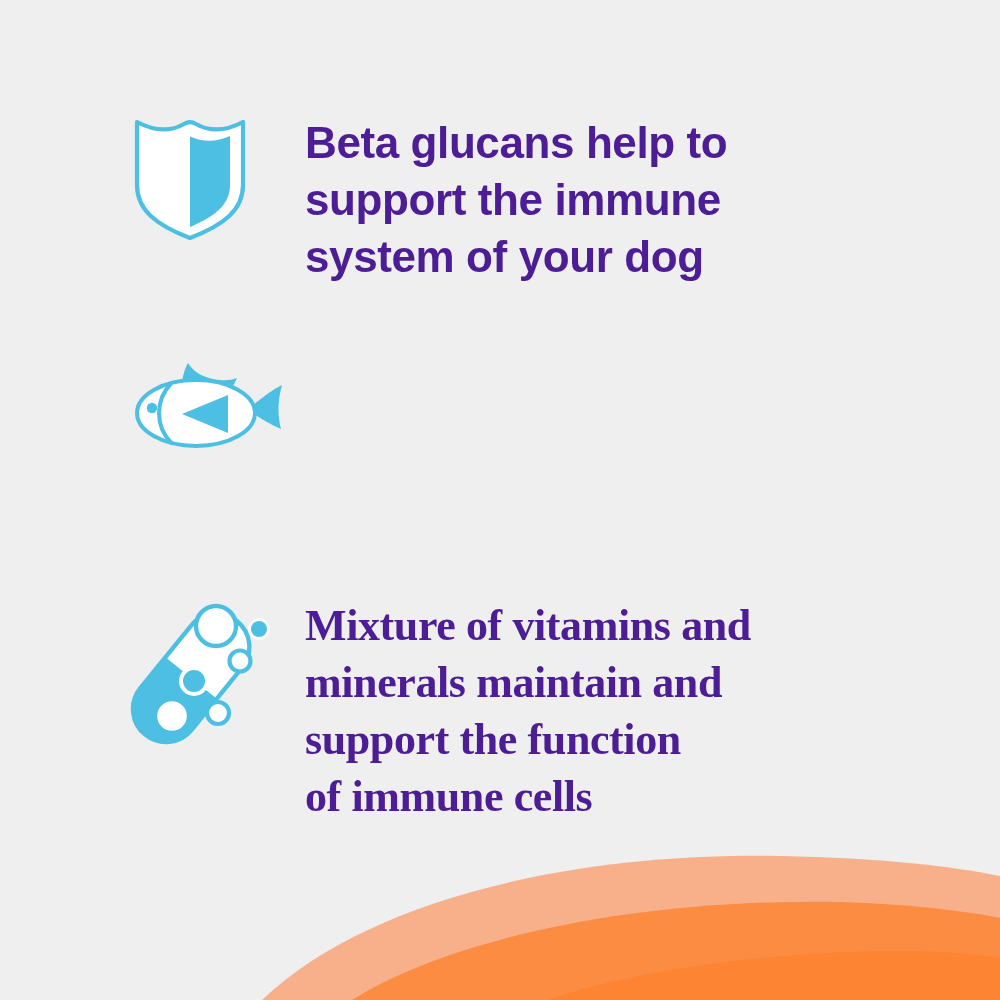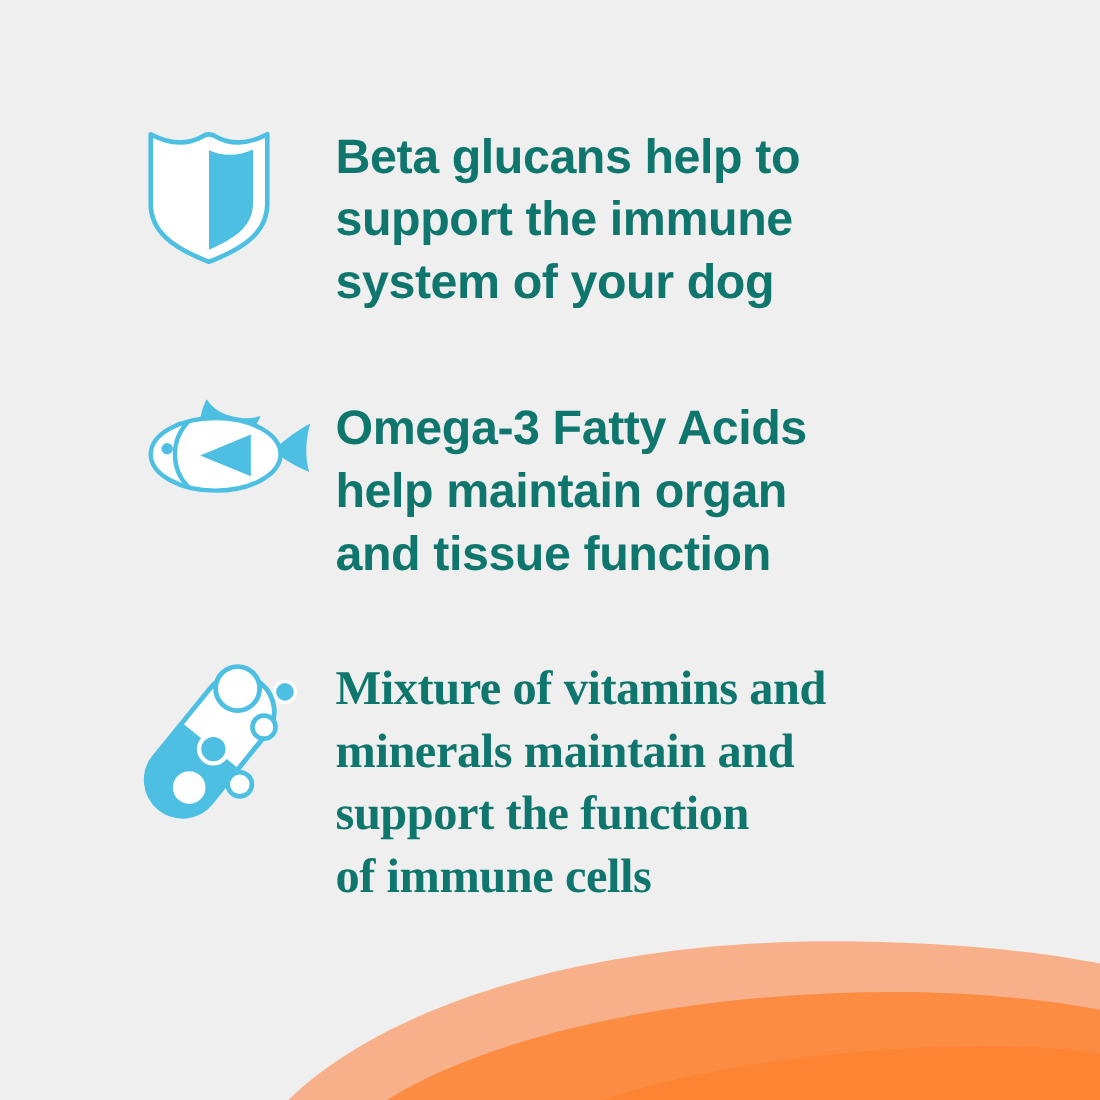--- a/index.html
+++ b/index.html
@@ -57,21 +57,21 @@
     display: flex;
     justify-content: flex-start;
     align-items: flex-start;
   }
 
   #benefit-row-0 .benefit-icon { padding-top: 3px; }
   #benefit-row-1 .benefit-icon { padding-top: 2px; }
   #benefit-row-2 .benefit-icon { padding-top: 6px; }
 
   .benefit-text {
-    color: #0f766e;
+    color: #4c1d95;
     font-family: "Liberation Sans", sans-serif;
     font-size: 44px;
     font-weight: bold;
     line-height: 57px;
     letter-spacing: -0.4px;
     white-space: pre-line;
     padding-top: 6px;
   }
 
   #benefit-row-2 .benefit-text { padding-top: 2px; font-family: Liberation Serif, serif; }
@@ -154,23 +154,20 @@
 
           <path d="M 41,26.5
                    C 32,36 29,46 29,56
                    C 29,66 32,76.5 41,85.5" fill="none" stroke="#4cbfe2" stroke-width="4" stroke-linecap="round"></path>
 
           <circle cx="22" cy="51" r="5.2" fill="#4cbfe2"></circle>
 
           <path d="M 98,38 L 98,76 L 52,57 Z" fill="#4cbfe2"></path>
         </svg>
       </div>
-      <div class="benefit-text">Omega-3 Fatty Acids
-help maintain organ
-and tissue function</div>
     </div>
 
     <div class="benefit-row" id="benefit-row-2">
       <div class="benefit-icon">
         <svg width="146" height="146" viewBox="0 0 146 146" aria-hidden="true">
           <defs>
             <clipPath id="capsuleClip">
               <path d="M 13.5,46.5
                        A 33,33 0 0 1 60,0
                        L 110,50

